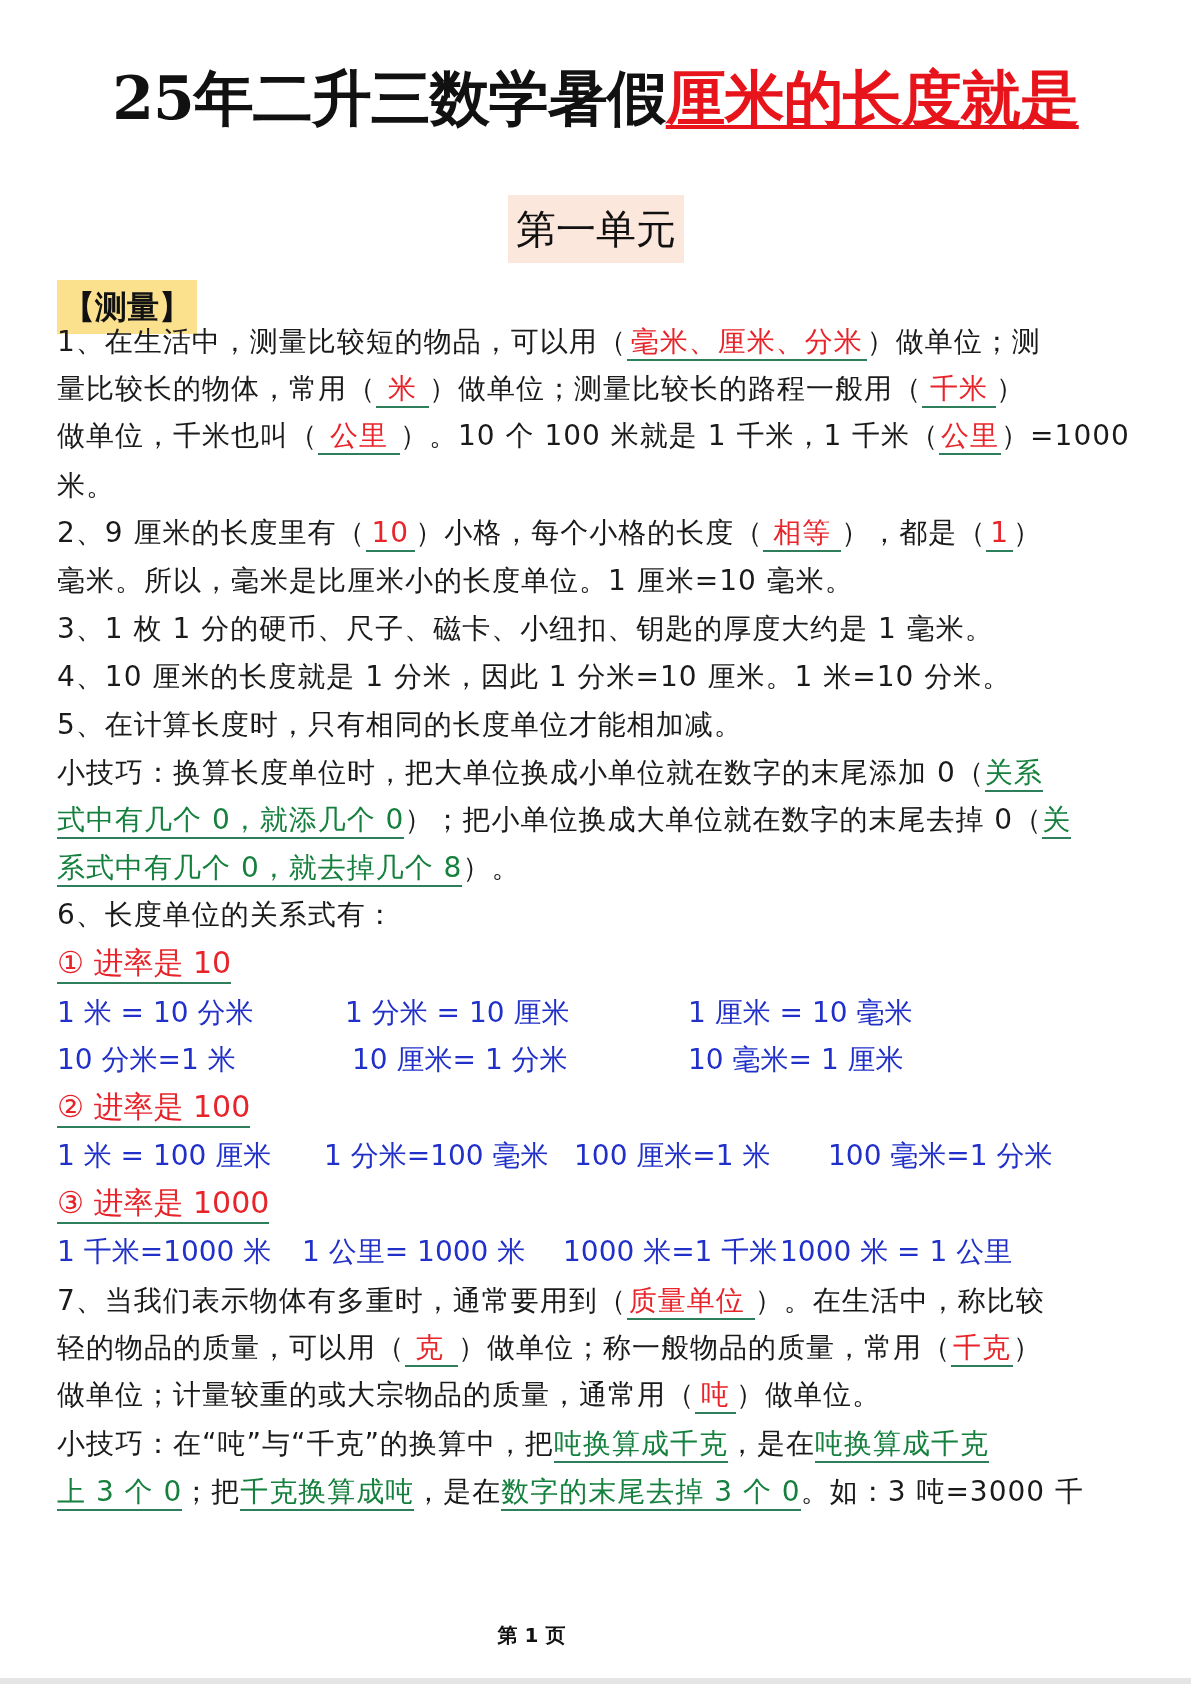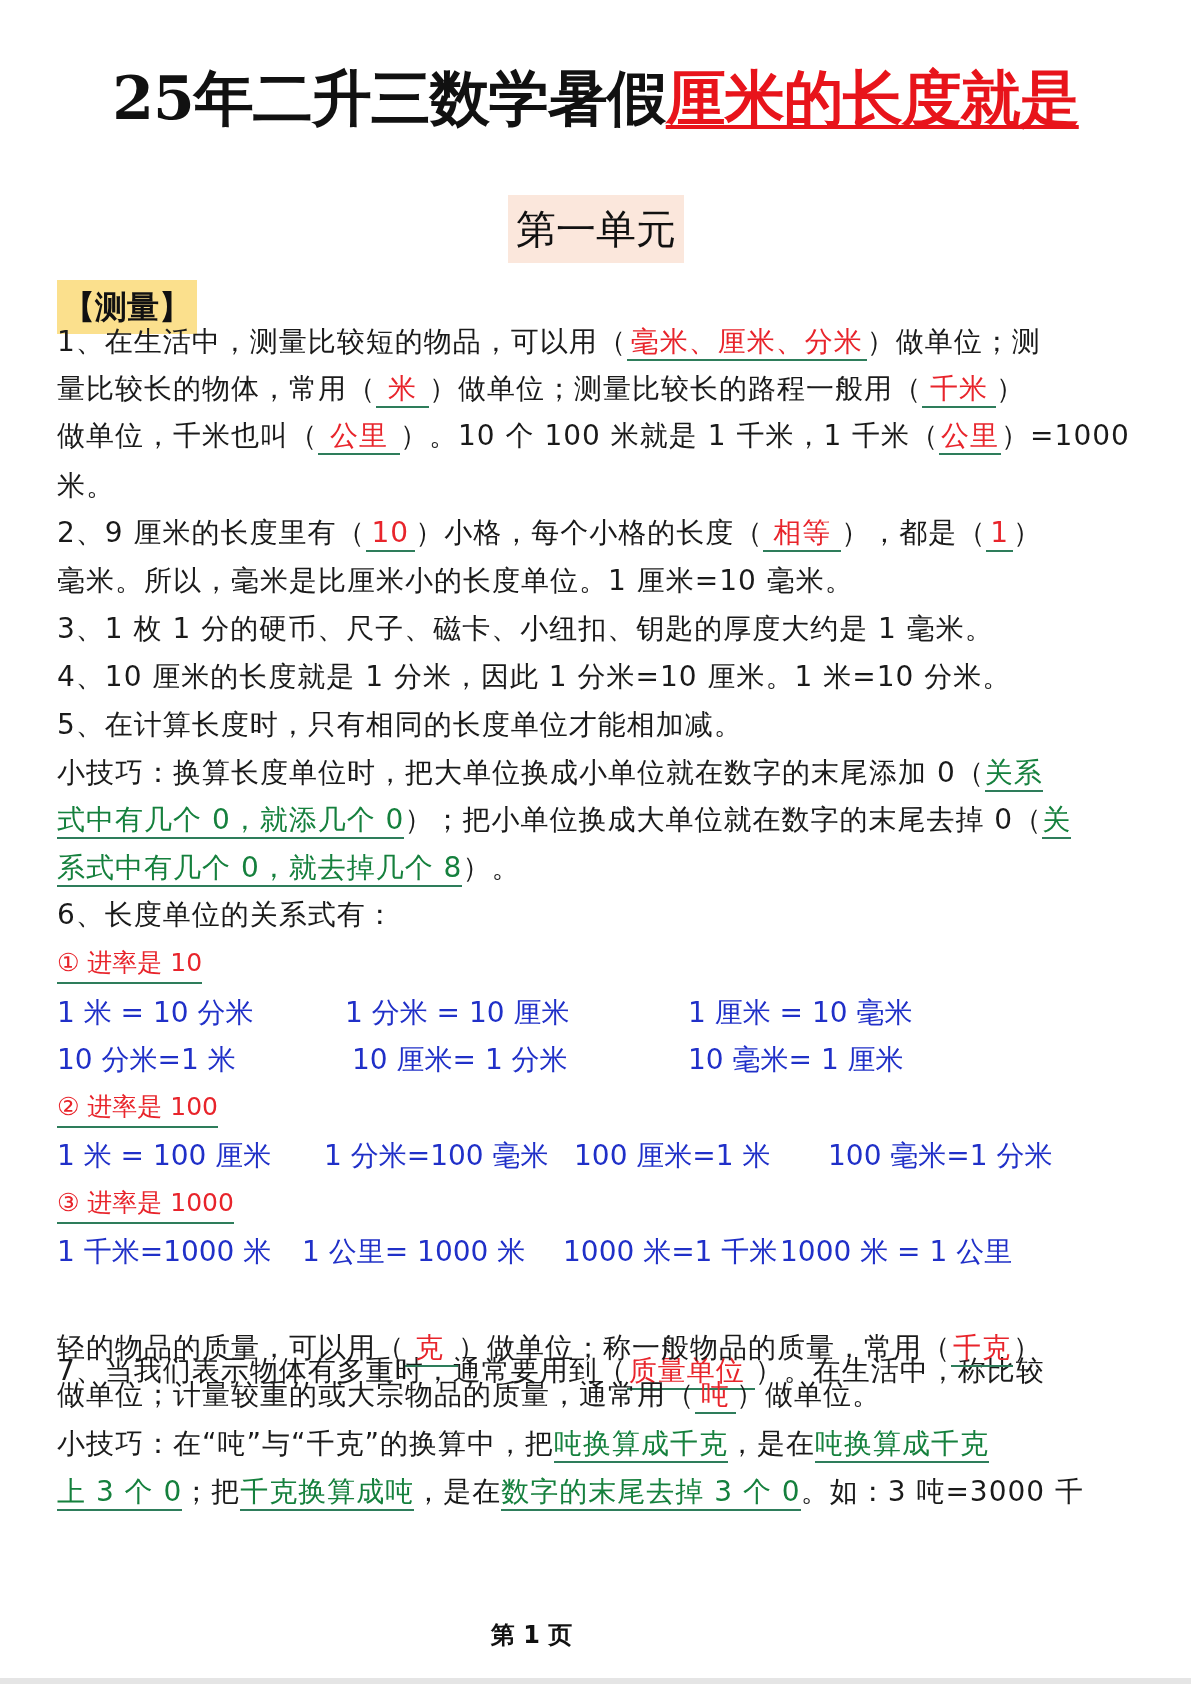--- a/index.html
+++ b/index.html
@@ -31,27 +31,27 @@
       white-space: nowrap; letter-spacing: 1px;
     }
     .ans {
       color: #e8242b; display: inline-block; border-bottom: 2px solid #2e7d5b;
       line-height: 34px; padding: 0 4px;
     }
     .rt {
       color: #15803d; border-bottom: 2px solid #2e7d5b; line-height: 34px; display: inline-block;
     }
     .sub-head {
-      position: absolute; left: 57px; font-size: 25px; line-height: 38px; color: #e8242b;
+      position: absolute; left: 57px; font-size: 30px; line-height: 38px; color: #e8242b;
       border-bottom: 2px solid #2e7d5b; white-space: nowrap;
     }
     .eq { position: absolute; font-size: 28px; line-height: 40px; color: #2030c8; white-space: nowrap; }
     .page-num {
       position: absolute; left: 0; width: 1063px; top: 1620px; text-align: center;
-      font-weight: bold; font-size: 24px; line-height: 30px; color: #111;
+      font-weight: bold; font-size: 20px; line-height: 30px; color: #111;
     }
     .bottom-bar { position: absolute; left: 0; top: 1678px; width: 1191px; height: 6px; background: #e5e5e5; }
   </style>
 </head>
 <body>
 
 <div class="page-title">
   <span>25年二升三数学暑假</span><span class="hl">厘米的长度就是</span>
 </div>
 
@@ -103,21 +103,21 @@
 <div class="eq" style="left:324px; top:1136px;">1 分米=100 毫米</div>
 <div class="eq" style="left:574px; top:1136px;">100  厘米=1  米</div>
 <div class="eq" style="left:828px; top:1136px;">100 毫米=1 分米</div>
 
 <div class="sub-head" style="top:1184px;">③ 进率是 1000</div>
 <div class="eq" style="left:57px; top:1232px;">1 千米=1000 米</div>
 <div class="eq" style="left:302px; top:1232px;">1 公里= 1000 米</div>
 <div class="eq" style="left:563px; top:1232px;">1000 米=1 千米</div>
 <div class="eq" style="left:780px; top:1232px;">1000 米  = 1 公里</div>
 
-<div class="line" style="top:1351px;">
+<div class="line" style="top:1281px;">
   <span>7、当我们表示物体有多重时，通常要用到（</span><span class="ans" style="padding:0 10px 0 2px;">质量单位</span><span>）。在生活中，称比较</span>
 </div>
 <div class="line" style="top:1328px;">
   <span>轻的物品的质量，可以用（</span><span class="ans" style="padding:0 14px 0 10px;">克</span><span>）做单位；称一般物品的质量，常用（</span><span class="ans" style="padding:0 2px;">千克</span><span>）</span>
 </div>
 <div class="line" style="top:1375px;">
   <span>做单位；计量较重的或大宗物品的质量，通常用（</span><span class="ans" style="padding:0 6px;">吨</span><span>）做单位。</span>
 </div>
 
 <div class="line" style="top:1424px;">

